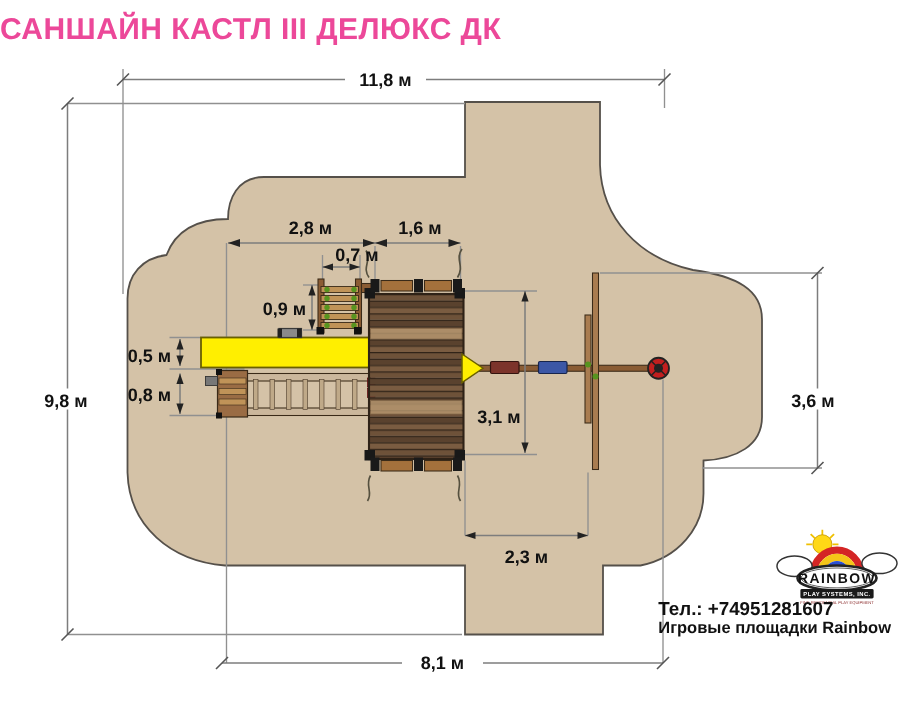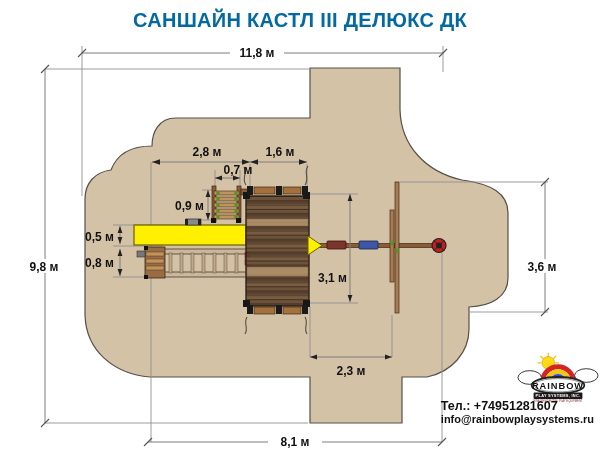--- a/index.html
+++ b/index.html
@@ -1,22 +1,22 @@
 <!DOCTYPE html>
 <html><head>
 <meta charset="utf-8">
 <style>
   html,body{margin:0;padding:0;}
   body{
     width:600px;height:472px;position:relative;overflow:hidden;
     background:#ffffff;font-family:"Liberation Sans",sans-serif;
   }
   #title{
-    position:absolute;top:9px;left:0;width:600px;text-align:center;
-    font-size:20px;font-weight:bold;color:#0369a1;letter-spacing:.3px;white-space:nowrap;
+    position:absolute;top:9px;left:0;width:600px;
+    font-size:20px;font-weight:bold;color:#ec4899;letter-spacing:.3px;white-space:nowrap;
   }
   #plan{position:absolute;top:0;left:0;}
   #logo{position:absolute;left:517px;top:350px;}
   #contact{
     position:absolute;right:6px;top:399px;text-align:left;color:#111;
     font-weight:bold;white-space:nowrap;
   }
   #contact .big{font-size:12.5px;line-height:14px;}
   #contact .small{font-size:11px;line-height:12px;}
   .dimtext{font-size:12px;font-weight:600;fill:#111;}
@@ -287,14 +287,14 @@
   <ellipse cx="42" cy="36" rx="27" ry="8.5" fill="#fff" stroke="#222" stroke-width="1.8"></ellipse>
   <ellipse cx="42" cy="36" rx="24.5" ry="6.8" fill="none" stroke="#222" stroke-width="0.5"></ellipse>
   <text x="42" y="39.5" text-anchor="middle" font-size="9.5" font-weight="bold" letter-spacing="1" fill="#111" font-family="Liberation Sans, sans-serif">RAINBOW</text>
   <rect x="17" y="43.5" width="50" height="6.5" rx="1" fill="#1a1a1a"></rect>
   <text x="42" y="48.5" text-anchor="middle" font-size="4" font-weight="bold" letter-spacing="0.3" fill="#fff" font-family="Liberation Sans, sans-serif">PLAY SYSTEMS, INC.</text>
   <text x="42" y="53.5" text-anchor="middle" font-size="2.8" fill="#8a2a2a" font-family="Liberation Sans, sans-serif">FINE RESIDENTIAL PLAY EQUIPMENT</text>
 </svg>
 
 <div id="contact">
   <div class="big">Тел.: +74951281607</div>
-  <div class="small">info@rainbowplaysystems.ru</div>
+  <div class="small">Игровые площадки Rainbow</div>
 </div>
 
 </body></html>

